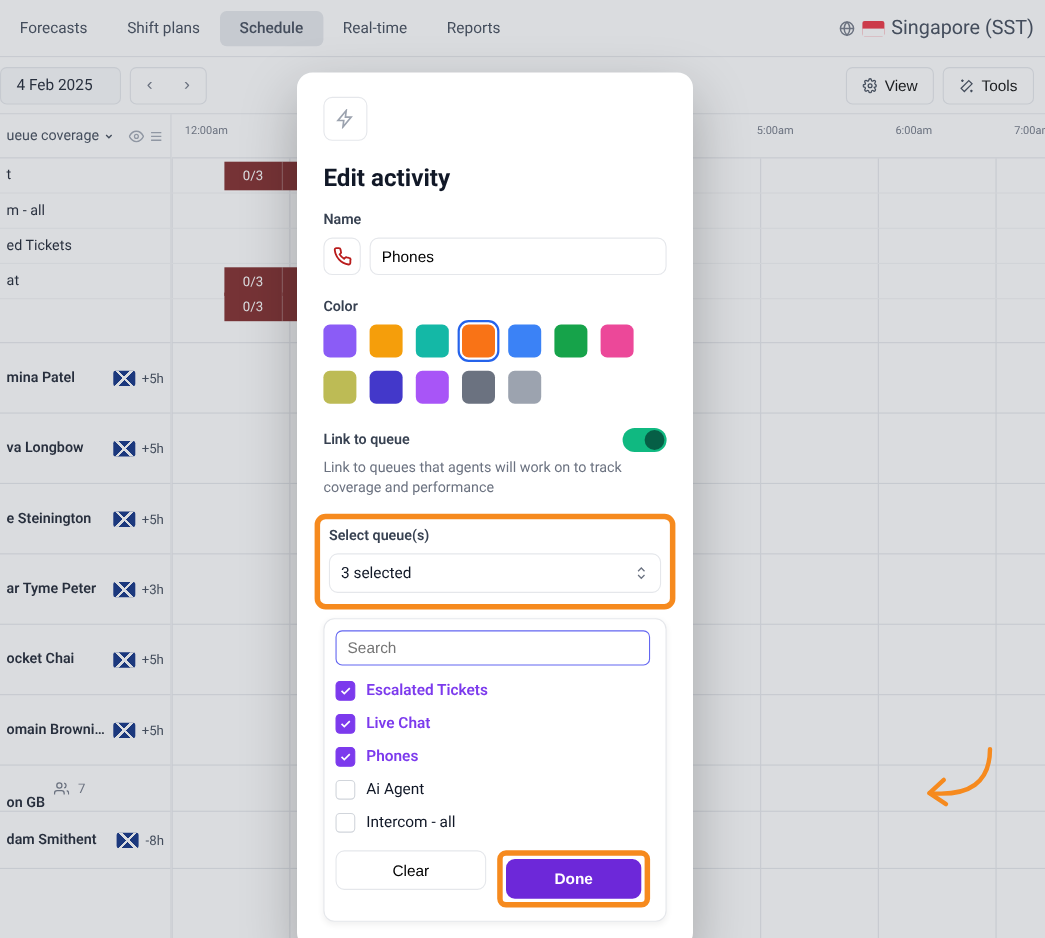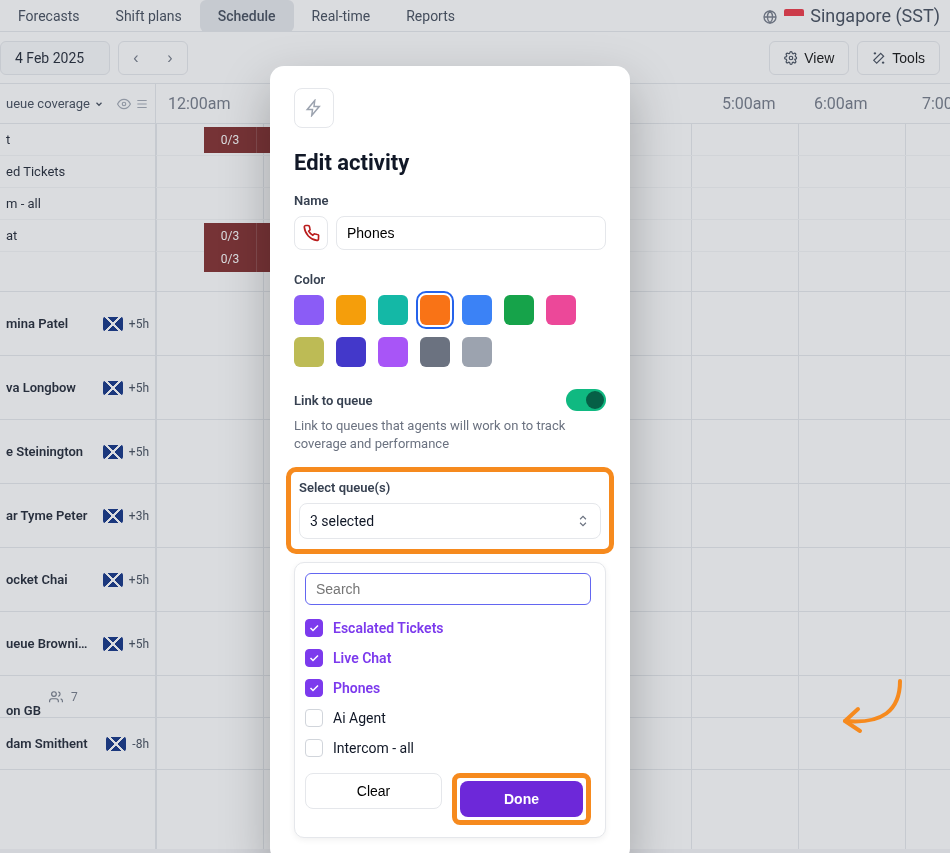--- a/index.html
+++ b/index.html
@@ -21,21 +21,21 @@
     background: var(--page-bg);
     width: 950px;
     height: 853px;
     overflow: hidden;
     position: relative;
   }
   
   .topnav {
     display: flex;
     align-items: center;
-    height: 32px;
+    height: 52px;
     background: #fff;
     border-bottom: 1px solid var(--border);
     padding: 0 10px 0 0;
   }
   .topnav .tab {
     padding: 8px 18px;
     color: #374151;
     font-size: 14px;
     cursor: pointer;
   }
@@ -201,21 +201,21 @@
     background: #fff;
   }
   .timeheader {
     height: 40px;
     border-bottom: 1px solid var(--border);
     position: relative;
   }
   .timeheader .t {
     position: absolute;
     top: 10px;
-    font-size: 16px;
+    font-size: 10px;
     color: #6b7280;
   }
   .gridlines {
     position: absolute;
     top: 40px;
     left: 0;
     right: 0;
     bottom: 0;
   }
   .gridlines .v {
@@ -518,22 +518,22 @@
       <span style="flex:1"></span>
       <svg width="14" height="14" viewBox="0 0 24 24" fill="none" stroke="#9ca3af" stroke-width="2">
           <path d="M1 12s4-8 11-8 11 8 11 8-4 8-11 8S1 12 1 12z"></path>
           <circle cx="12" cy="12" r="3"></circle>
         </svg>
       <svg width="14" height="14" viewBox="0 0 24 24" fill="none" stroke="#9ca3af" stroke-width="2">
           <path d="M4 6h16M4 12h16M4 18h16"></path>
         </svg>
     </div>
     <div class="queue-row">t</div>
+    <div class="queue-row">m - all</div>
     <div class="queue-row">ed Tickets</div>
-    <div class="queue-row">m - all</div>
     <div class="queue-row">at</div>
     <div class="spacer-row"></div>
 
     <div class="agent-row">
       <span class="agent-name">mina Patel</span>
       <span class="flag-au"></span>
       <span class="tz">+5h</span>
     </div>
     <div class="agent-row">
       <span class="agent-name">va Longbow</span>
@@ -549,21 +549,21 @@
       <span class="agent-name">ar Tyme Peter</span>
       <span class="flag-au"></span>
       <span class="tz">+3h</span>
     </div>
     <div class="agent-row">
       <span class="agent-name">ocket Chai</span>
       <span class="flag-au"></span>
       <span class="tz">+5h</span>
     </div>
     <div class="agent-row">
-      <span class="agent-name">ueue Browni…</span>
+      <span class="agent-name">omain Browni…</span>
       <span class="flag-au"></span>
       <span class="tz">+5h</span>
     </div>
     <div class="group-row">
       <span class="bold">on GB</span>
       <svg width="14" height="14" viewBox="0 0 24 24" fill="none" stroke="#6b7280" stroke-width="2">
           <path d="M16 21v-2a4 4 0 0 0-4-4H5a4 4 0 0 0-4 4v2"></path>
           <circle cx="8.5" cy="7" r="4"></circle>
           <path d="M23 21v-2a4 4 0 0 0-3-3.87"></path>
           <path d="M16 3.13a4 4 0 0 1 0 7.75"></path>
@@ -573,21 +573,21 @@
     <div class="agent-row short">
       <span class="agent-name">dam Smithent</span>
       <span class="flag-gb"></span>
       <span class="tz">-8h</span>
     </div>
   </div>
 
   <div class="rightcol">
     <div class="timeheader">
       <div class="t" style="left:12px">12:00am</div>
-      <div class="t" style="left:566px">5:00am</div>
+      <div class="t" style="left:532px">5:00am</div>
       <div class="t" style="left:658px">6:00am</div>
       <div class="t" style="left:766px">7:00am</div>
     </div>
     <div class="gridlines">
       <div class="v" style="left:0"></div>
       <div class="v" style="left:107px"></div>
       <div class="v" style="left:214px"></div>
       <div class="v" style="left:321px"></div>
       <div class="v" style="left:428px"></div>
       <div class="v" style="left:535px"></div>

